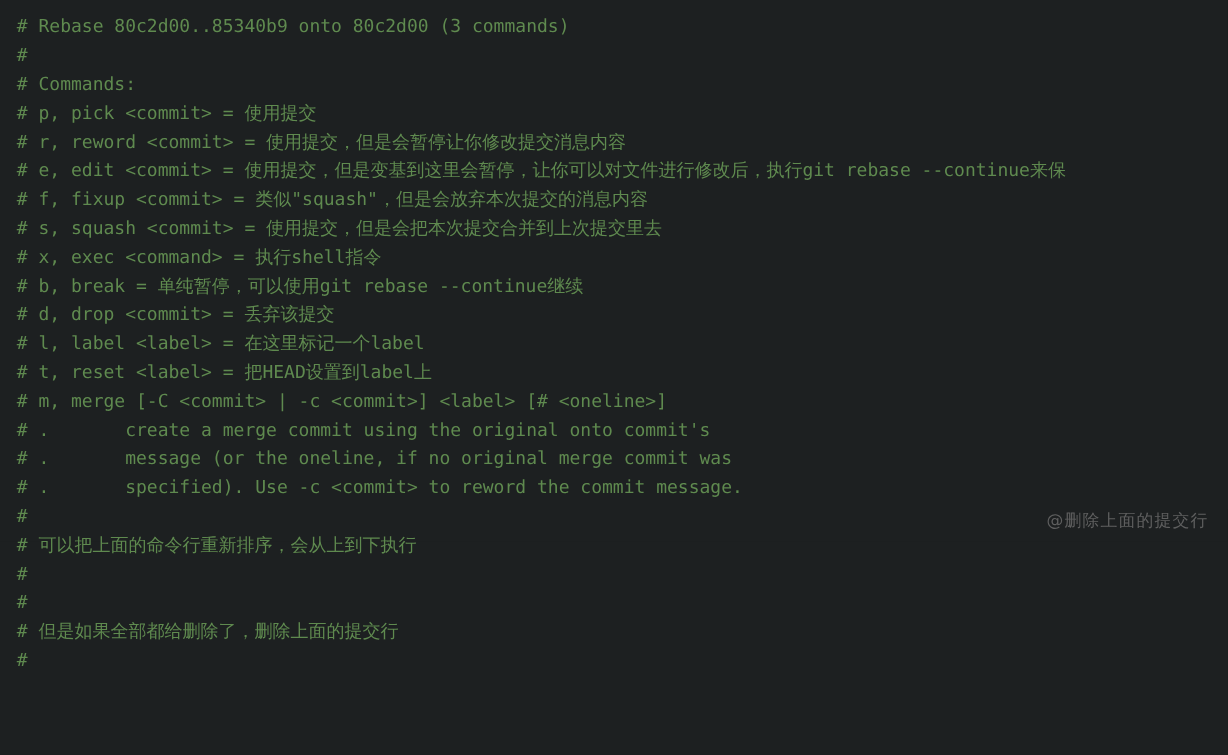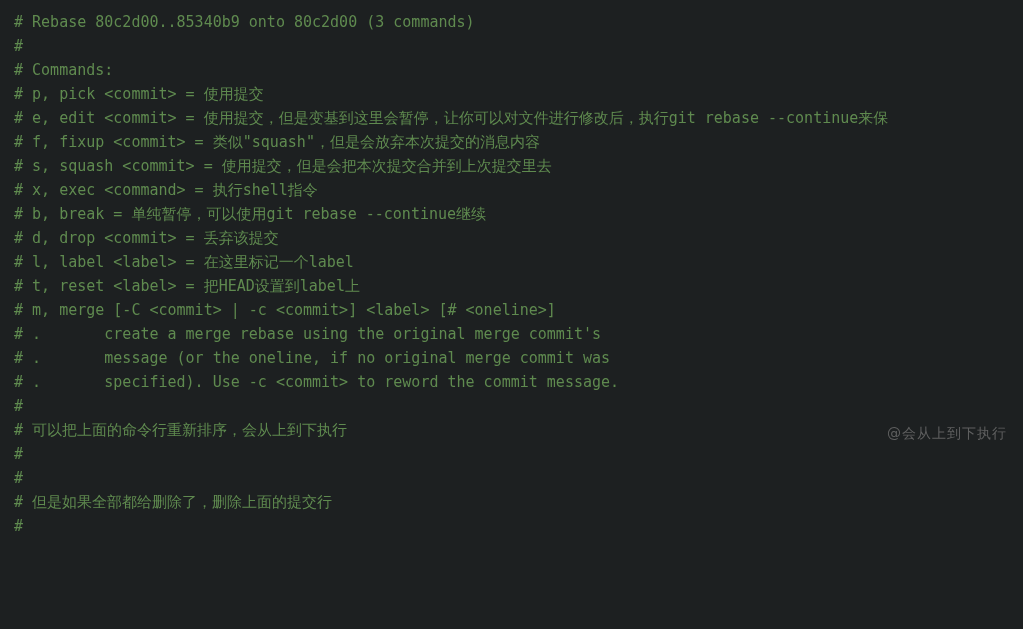--- a/index.html
+++ b/index.html
@@ -42,33 +42,34 @@
 </style>
 </head>
 <body>
 
 <div id="terminal">
   <div id="lines">
       <div class="line"># Rebase 80c2d00..85340b9 onto 80c2d00 (3 commands)</div>
       <div class="line">#</div>
       <div class="line"># Commands:</div>
       <div class="line"># p, pick &lt;commit&gt; = 使用提交</div>
+      <div class="line"># r, reword &lt;commit&gt; = 使用提交，但是会暂停让你修改提交消息内容</div>
       <div class="line"># e, edit &lt;commit&gt; = 使用提交，但是变基到这里会暂停，让你可以对文件进行修改后，执行git rebase --continue来保</div>
       <div class="line"># f, fixup &lt;commit&gt; = 类似"squash"，但是会放弃本次提交的消息内容</div>
       <div class="line"># s, squash &lt;commit&gt; = 使用提交，但是会把本次提交合并到上次提交里去</div>
       <div class="line"># x, exec &lt;command&gt; = 执行shell指令</div>
       <div class="line"># b, break = 单纯暂停，可以使用git rebase --continue继续</div>
       <div class="line"># d, drop &lt;commit&gt; = 丢弃该提交</div>
       <div class="line"># l, label &lt;label&gt; = 在这里标记一个label</div>
       <div class="line"># t, reset &lt;label&gt; = 把HEAD设置到label上</div>
       <div class="line"># m, merge [-C &lt;commit&gt; | -c &lt;commit&gt;] &lt;label&gt; [# &lt;oneline&gt;]</div>
-      <div class="line"># .       create a merge rebase using the original merge commit's</div>
+      <div class="line"># .       create a merge commit using the original onto commit's</div>
       <div class="line"># .       message (or the oneline, if no original merge commit was</div>
       <div class="line"># .       specified). Use -c &lt;commit&gt; to reword the commit message.</div>
       <div class="line">#</div>
       <div class="line"># 可以把上面的命令行重新排序，会从上到下执行</div>
       <div class="line">#</div>
       <div class="line">#</div>
       <div class="line"># 但是如果全部都给删除了，删除上面的提交行</div>
       <div class="line">#</div>
     </div>
-  <div class="watermark">@会从上到下执行</div>
+  <div class="watermark">@删除上面的提交行</div>
 </div>
 
 </body></html>

